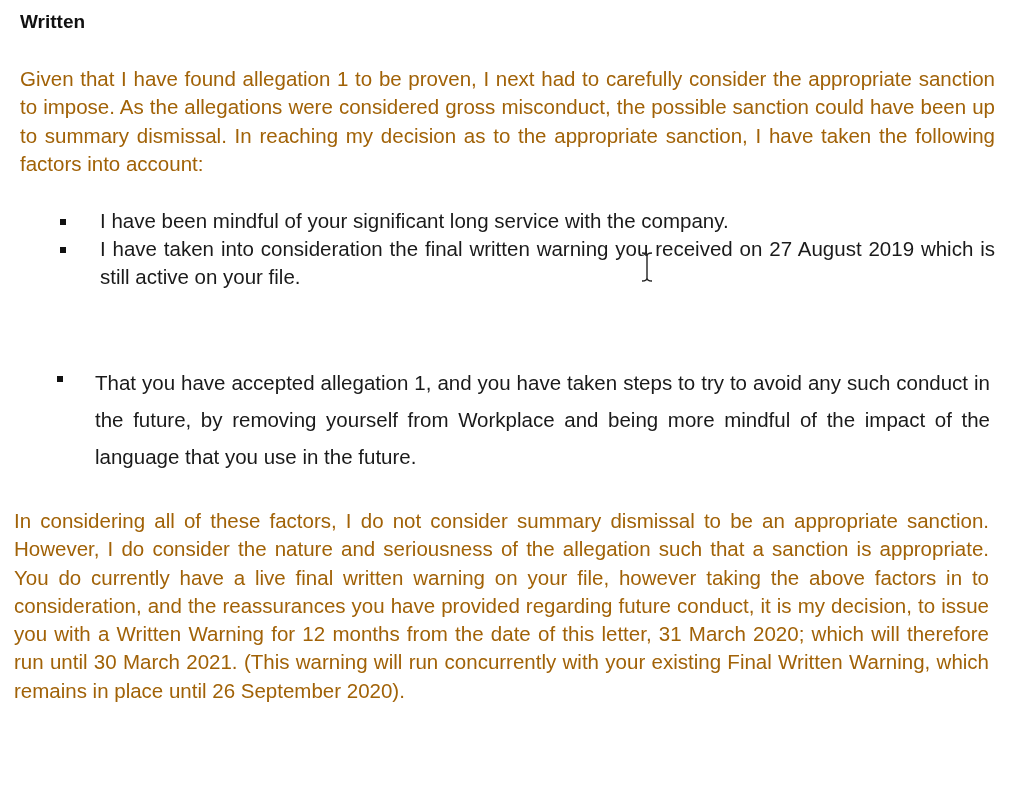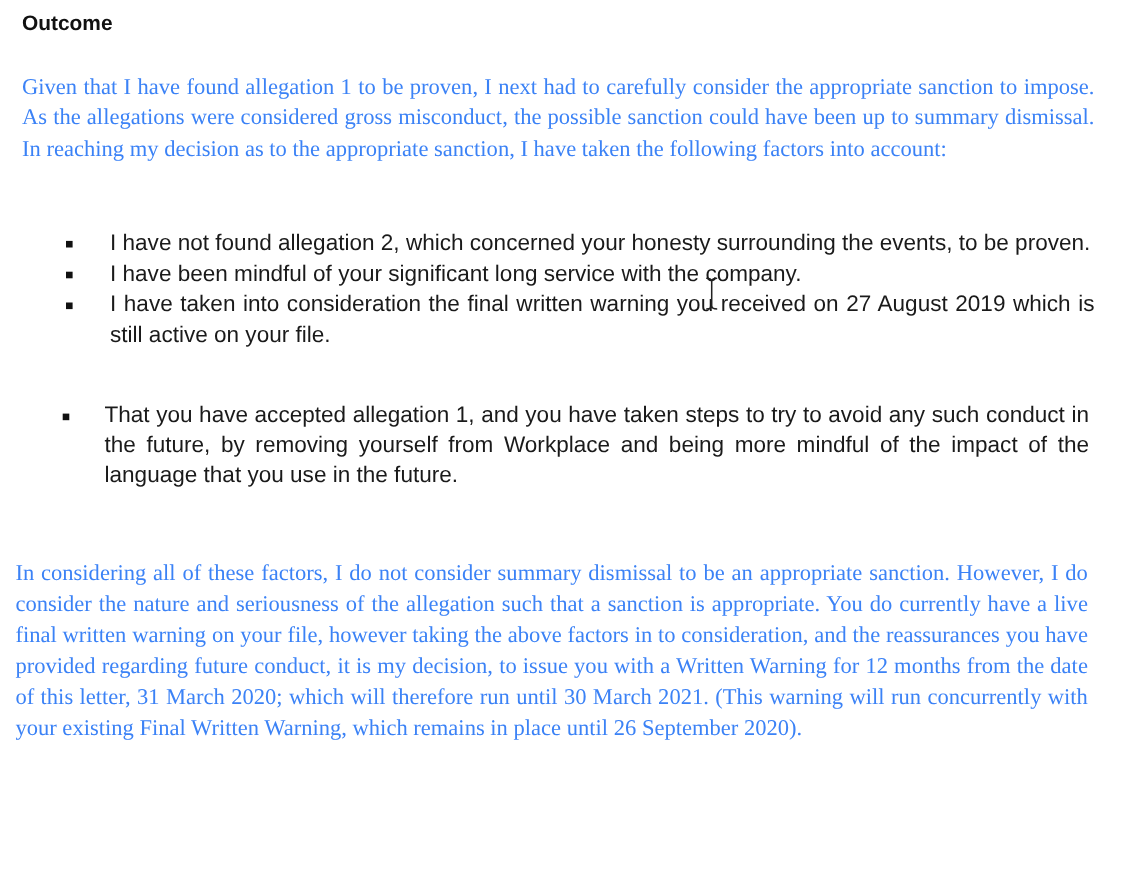--- a/index.html
+++ b/index.html
@@ -29,22 +29,21 @@
       font-size: 19px;
       font-weight: bold;
       color: #111;
     }
     .para {
       position: absolute;
       font-size: 20.5px;
       line-height: 28.3px;
       text-align: justify;
       text-align-last: left;
-      color: #3b82f6;
-      font-family: Liberation Serif, serif;
+      color: #a16207;
     }
     .p1 {
       left: 20px;
       top: 65px;
       width: 975px;
     }
     .p2 {
       left: 14px;
       top: 507px;
       width: 975px;
@@ -66,21 +65,21 @@
       left: 100px;
       top: 207px;
       width: 895px;
     }
     .list2 {
       left: 95px;
       top: 364px;
       width: 895px;
     }
     .list2 li {
-      line-height: 27px;
+      line-height: 37px;
     }
     .bullet {
       position: absolute;
       width: 6px;
       height: 6px;
       background: #111;
       top: 12px;
     }
     .list1 .bullet { left: -40px; }
     .list2 .bullet { left: -38px; }
@@ -90,29 +89,25 @@
       top: 252px;
       width: 14px;
       height: 30px;
     }
   </style>
 </head>
 <body>
 
 <div class="page">
 
-  <div class="heading">Outcome</div>
+  <div class="heading">Written</div>
 
   <div class="para p1">Given that I have found allegation 1 to be proven, I next had to carefully consider the appropriate sanction to impose. As the allegations were considered gross misconduct, the possible sanction could have been up to summary dismissal. In reaching my decision as to the appropriate sanction, I have taken the following factors into account:</div>
 
   <ul class="list list1">
-    <li>
-      <span class="bullet"></span>
-      <span>I have not found allegation 2, which concerned your honesty surrounding the events, to be proven.</span>
-    </li>
     <li>
       <span class="bullet"></span>
       <span>I have been mindful of your significant long service with the company.</span>
     </li>
     <li>
       <span class="bullet"></span>
       <span>I have taken into consideration the final written warning you received on 27 August 2019 which is still active on your file.</span>
     </li>
   </ul>
 

